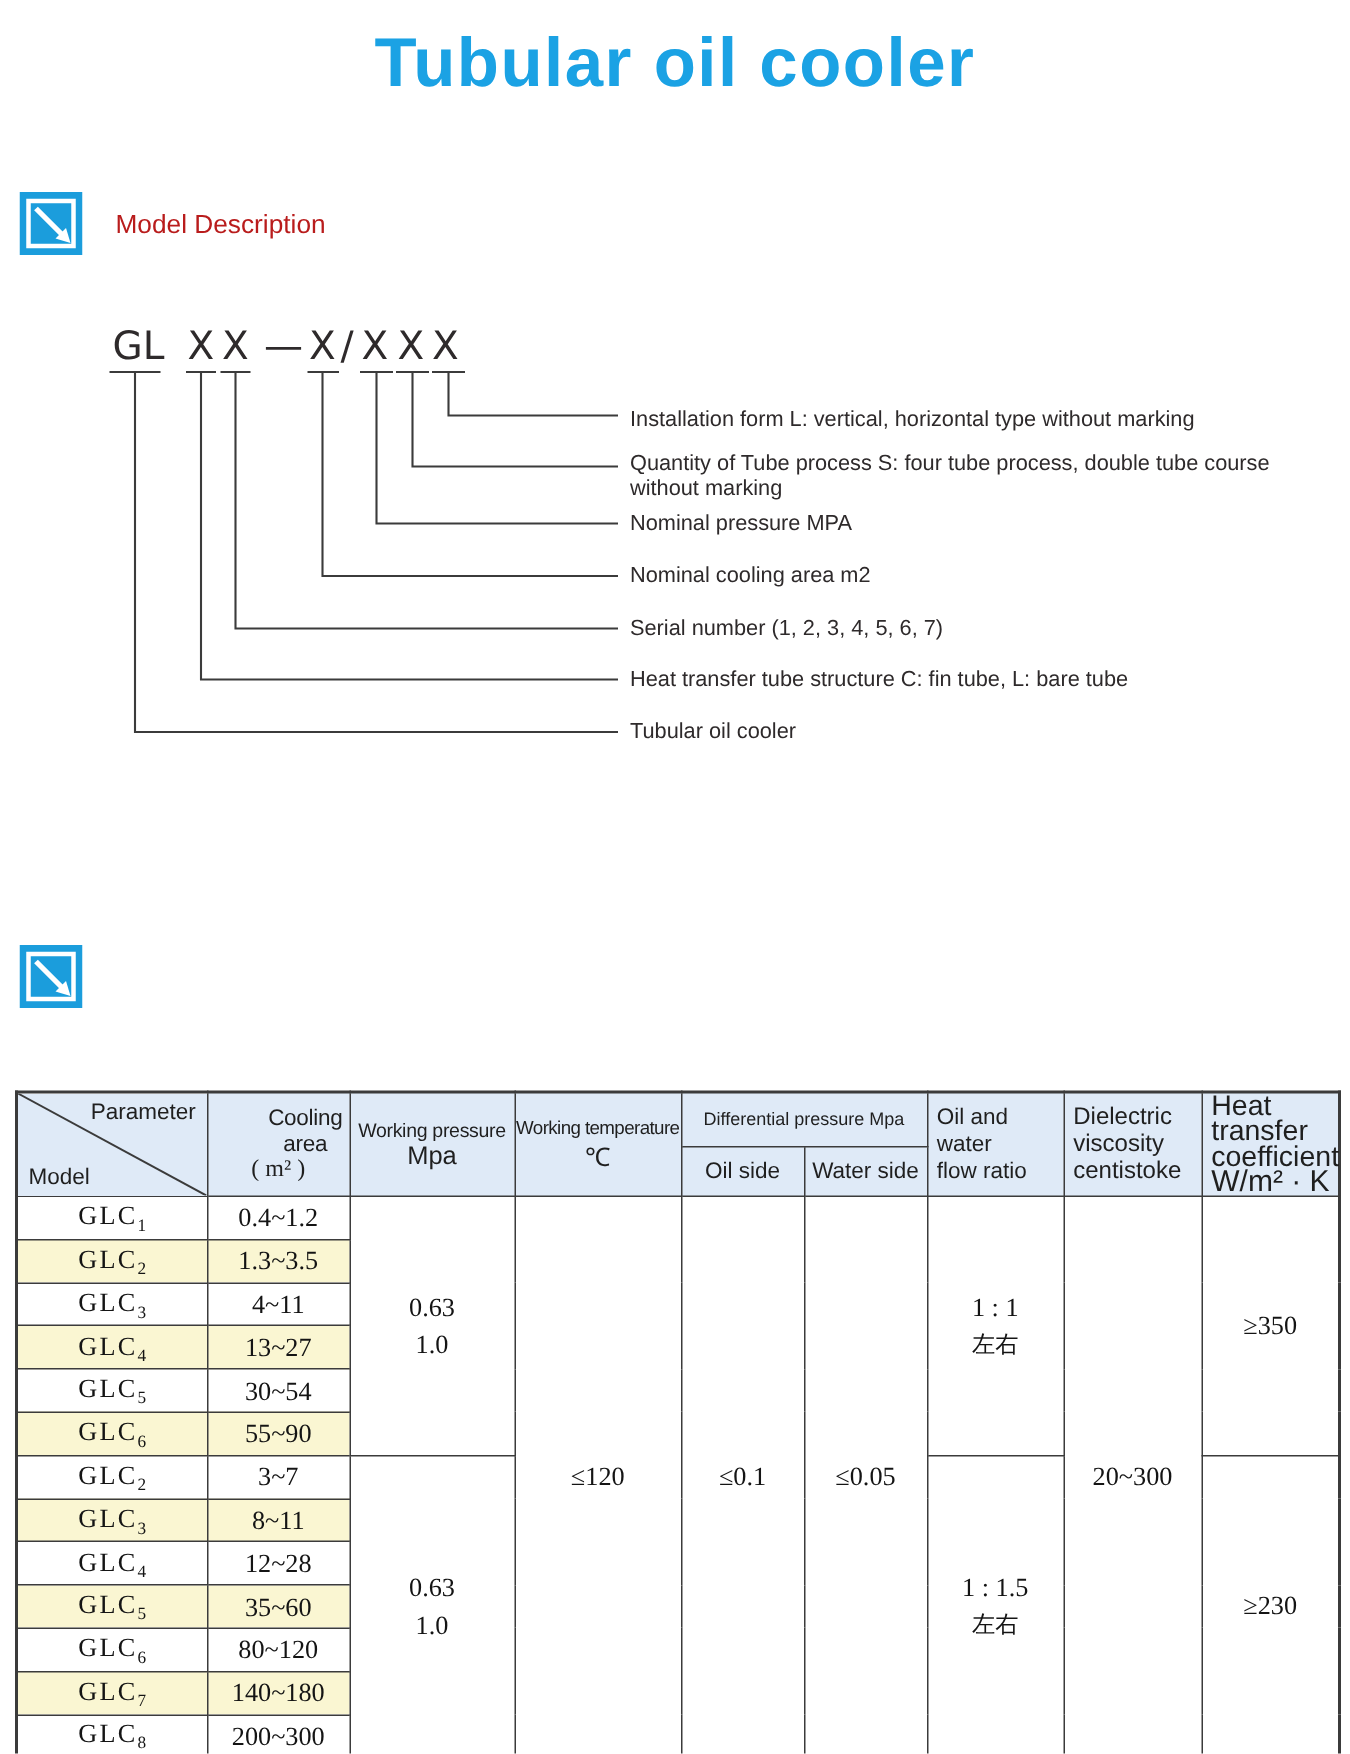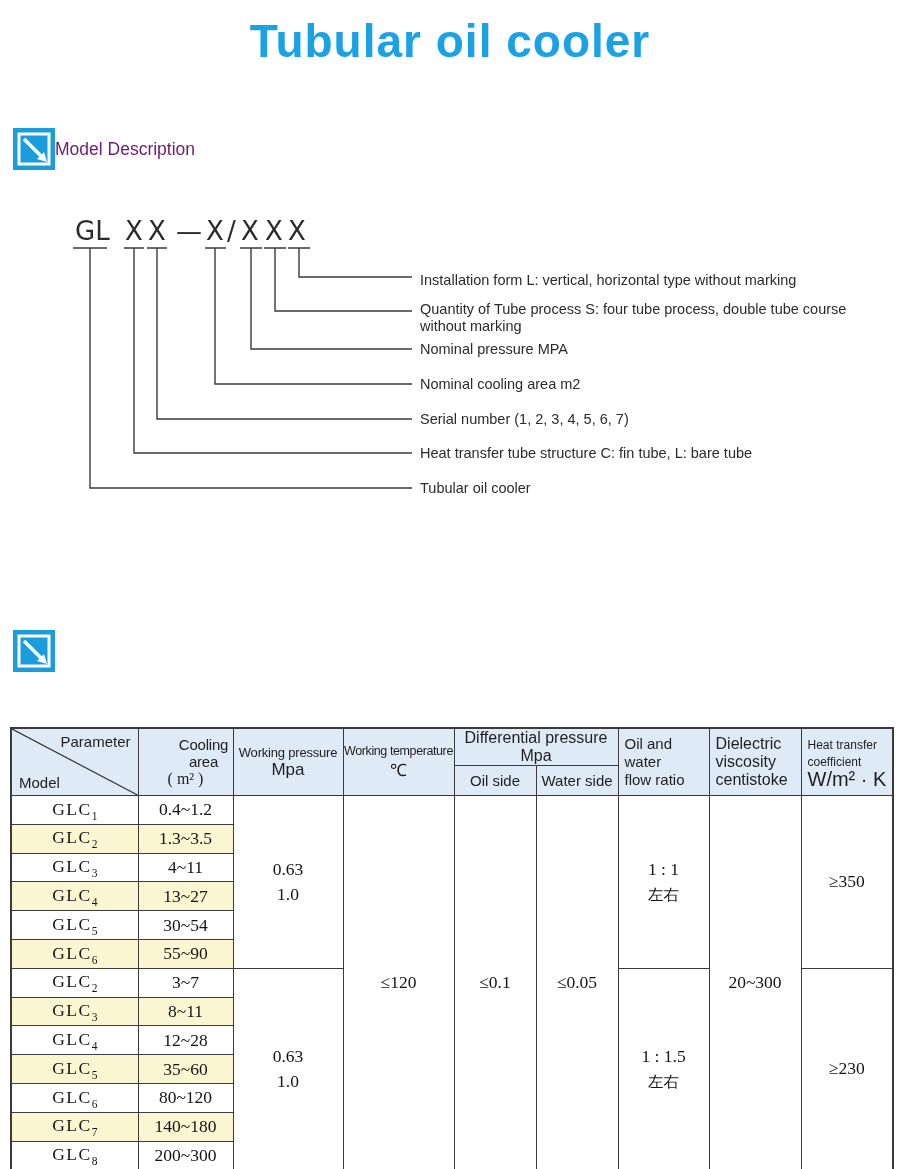--- a/index.html
+++ b/index.html
@@ -18,21 +18,21 @@
     text-align:center;
     font-size:46px; font-weight:bold; letter-spacing:1px;
     color:#1ba2e4;
   }
 
   
   .section { position:absolute; left:13px; display:flex; align-items:center; }
   .section.model-desc { top:128px; }
   .section.specs { top:630px; }
   .section .icon { width:42px; height:42px; flex:0 0 42px; }
-  .section .label { font-size:17.5px; color:#701a75; }
+  .section .label { margin-left:22px; font-size:17.5px; color:#b91c1c; }
 
   
   .code-part { position:absolute; top:216px; font-family:"DejaVu Sans", sans-serif;
                font-size:26px; color:#2e2a2b; }
   #diagram-svg { position:absolute; left:0; top:0; width:900px; height:540px; pointer-events:none; }
   .callout { position:absolute; left:420px; width:452px; font-size:14.5px;
              line-height:16.5px; color:#2e2a2b; }
 
   
   .spec-table-wrap { position:absolute; left:10px; top:727px; }
@@ -42,25 +42,25 @@
   thead th { background:#dfeaf7; font-weight:normal; color:#1f1f1f; }
   thead tr.h1 { height:33px; }
   thead tr.h2 { height:30px; }
   tbody tr { height:28.8px; }
 
   .h-line1 { display:block; font-size:13px; letter-spacing:-0.2px; }
   .h-line2 { display:block; font-size:17px; }
   .cooling .h-line1 { font-size:15px;padding-left:36px; }
   .cooling .h-line2 { font-family:"Liberation Serif","DejaVu Serif",serif; font-size:16px; }
   .temp .h-line1 { font-size:12.5px; letter-spacing:-0.4px; }
-  .diffp { font-size:16px; }
+  .diffp { font-size:12px; }
   .subhead { font-size:15px; }
   .h-left { text-align:left; padding-left:6px; }
   .h-left .h-ln { display:block; font-size:15px; line-height:18px; text-align:left; }
-  .heat .h-ln { font-size:12px; line-height:17px; }
+  .heat .h-ln { font-size:19px; line-height:17px; }
   .heat .h-ln:last-child { font-size:20px; }
   .dielectric .h-ln { font-size:16px; }
 
   
   th.corner { position:relative; }
   th.corner svg { position:absolute; left:0; top:0; width:100%; height:100%; }
   .corner-param { position:absolute; top:4px; right:7px; font-size:15px; }
   .corner-model { position:absolute; bottom:4px; left:7px; font-size:15px; }
 
   

